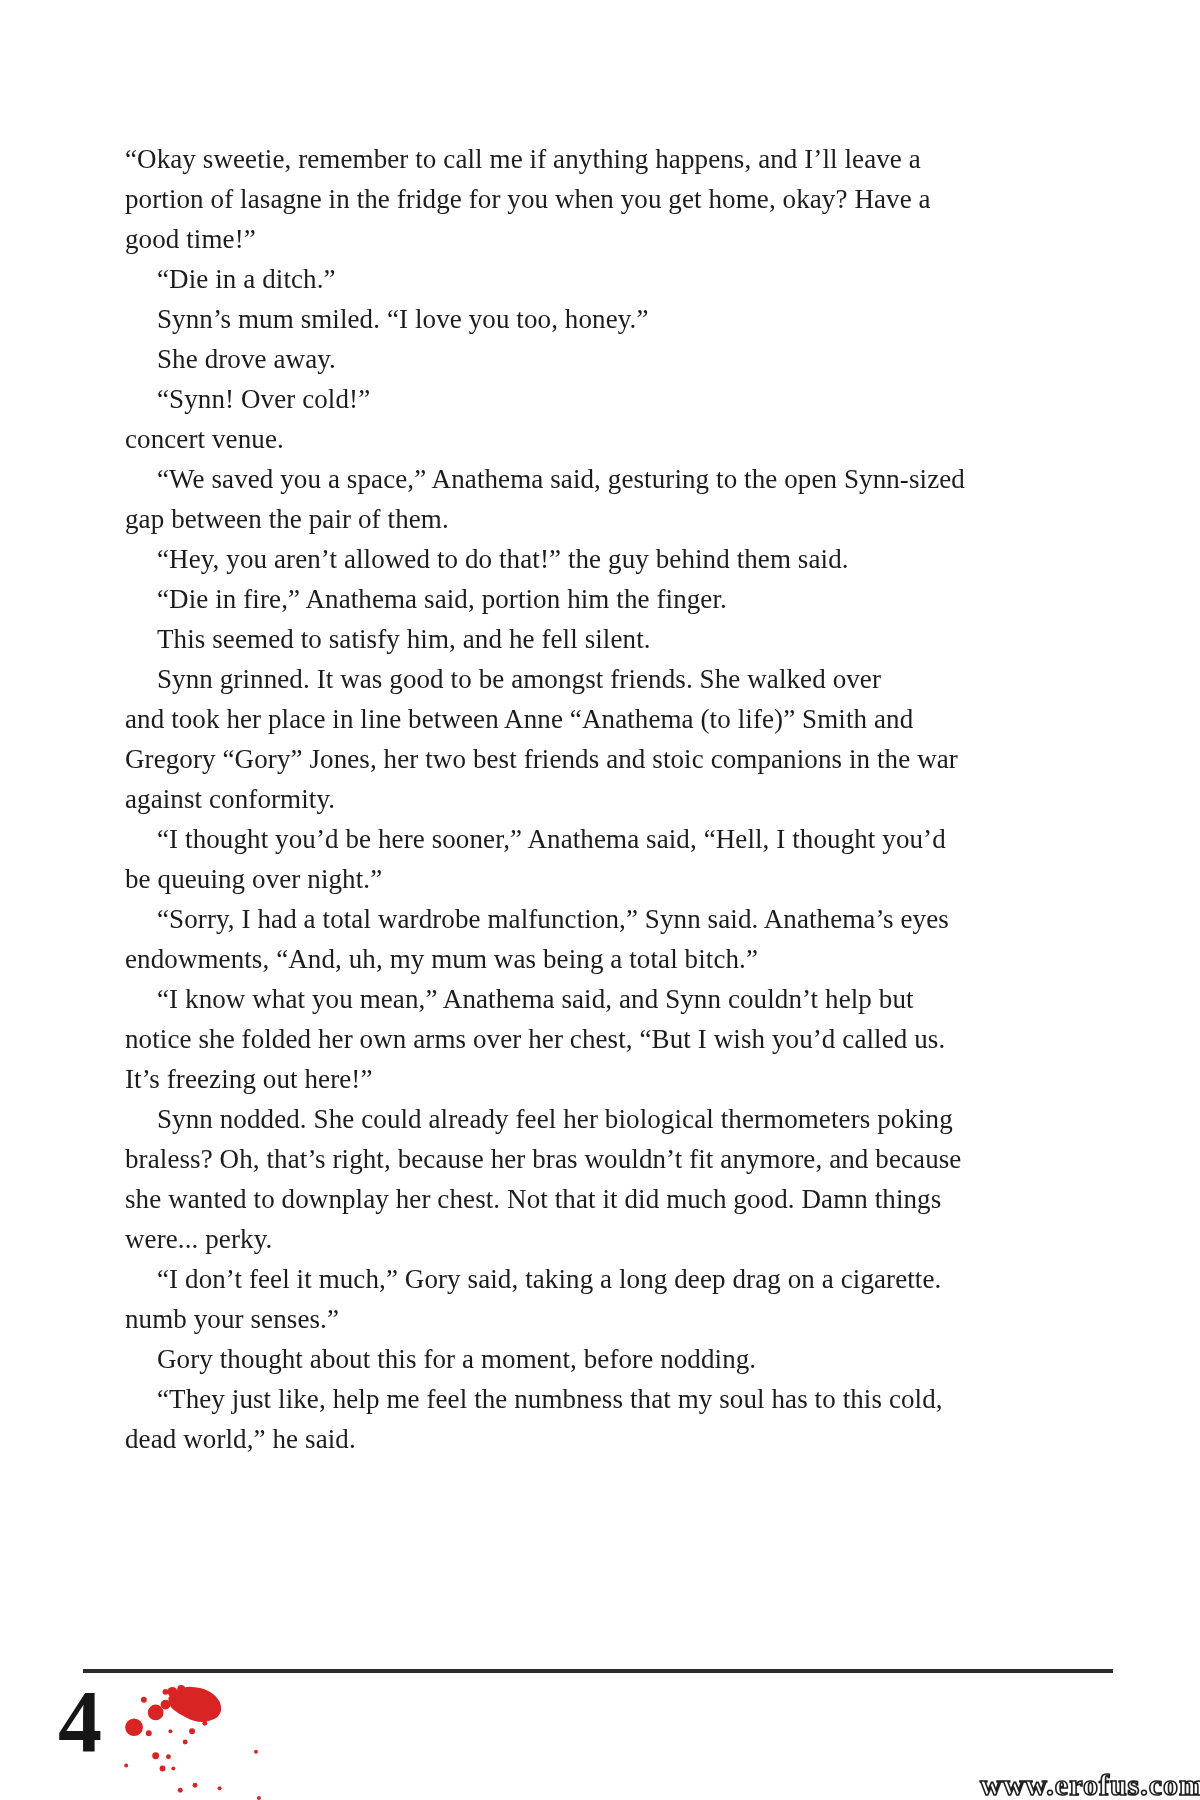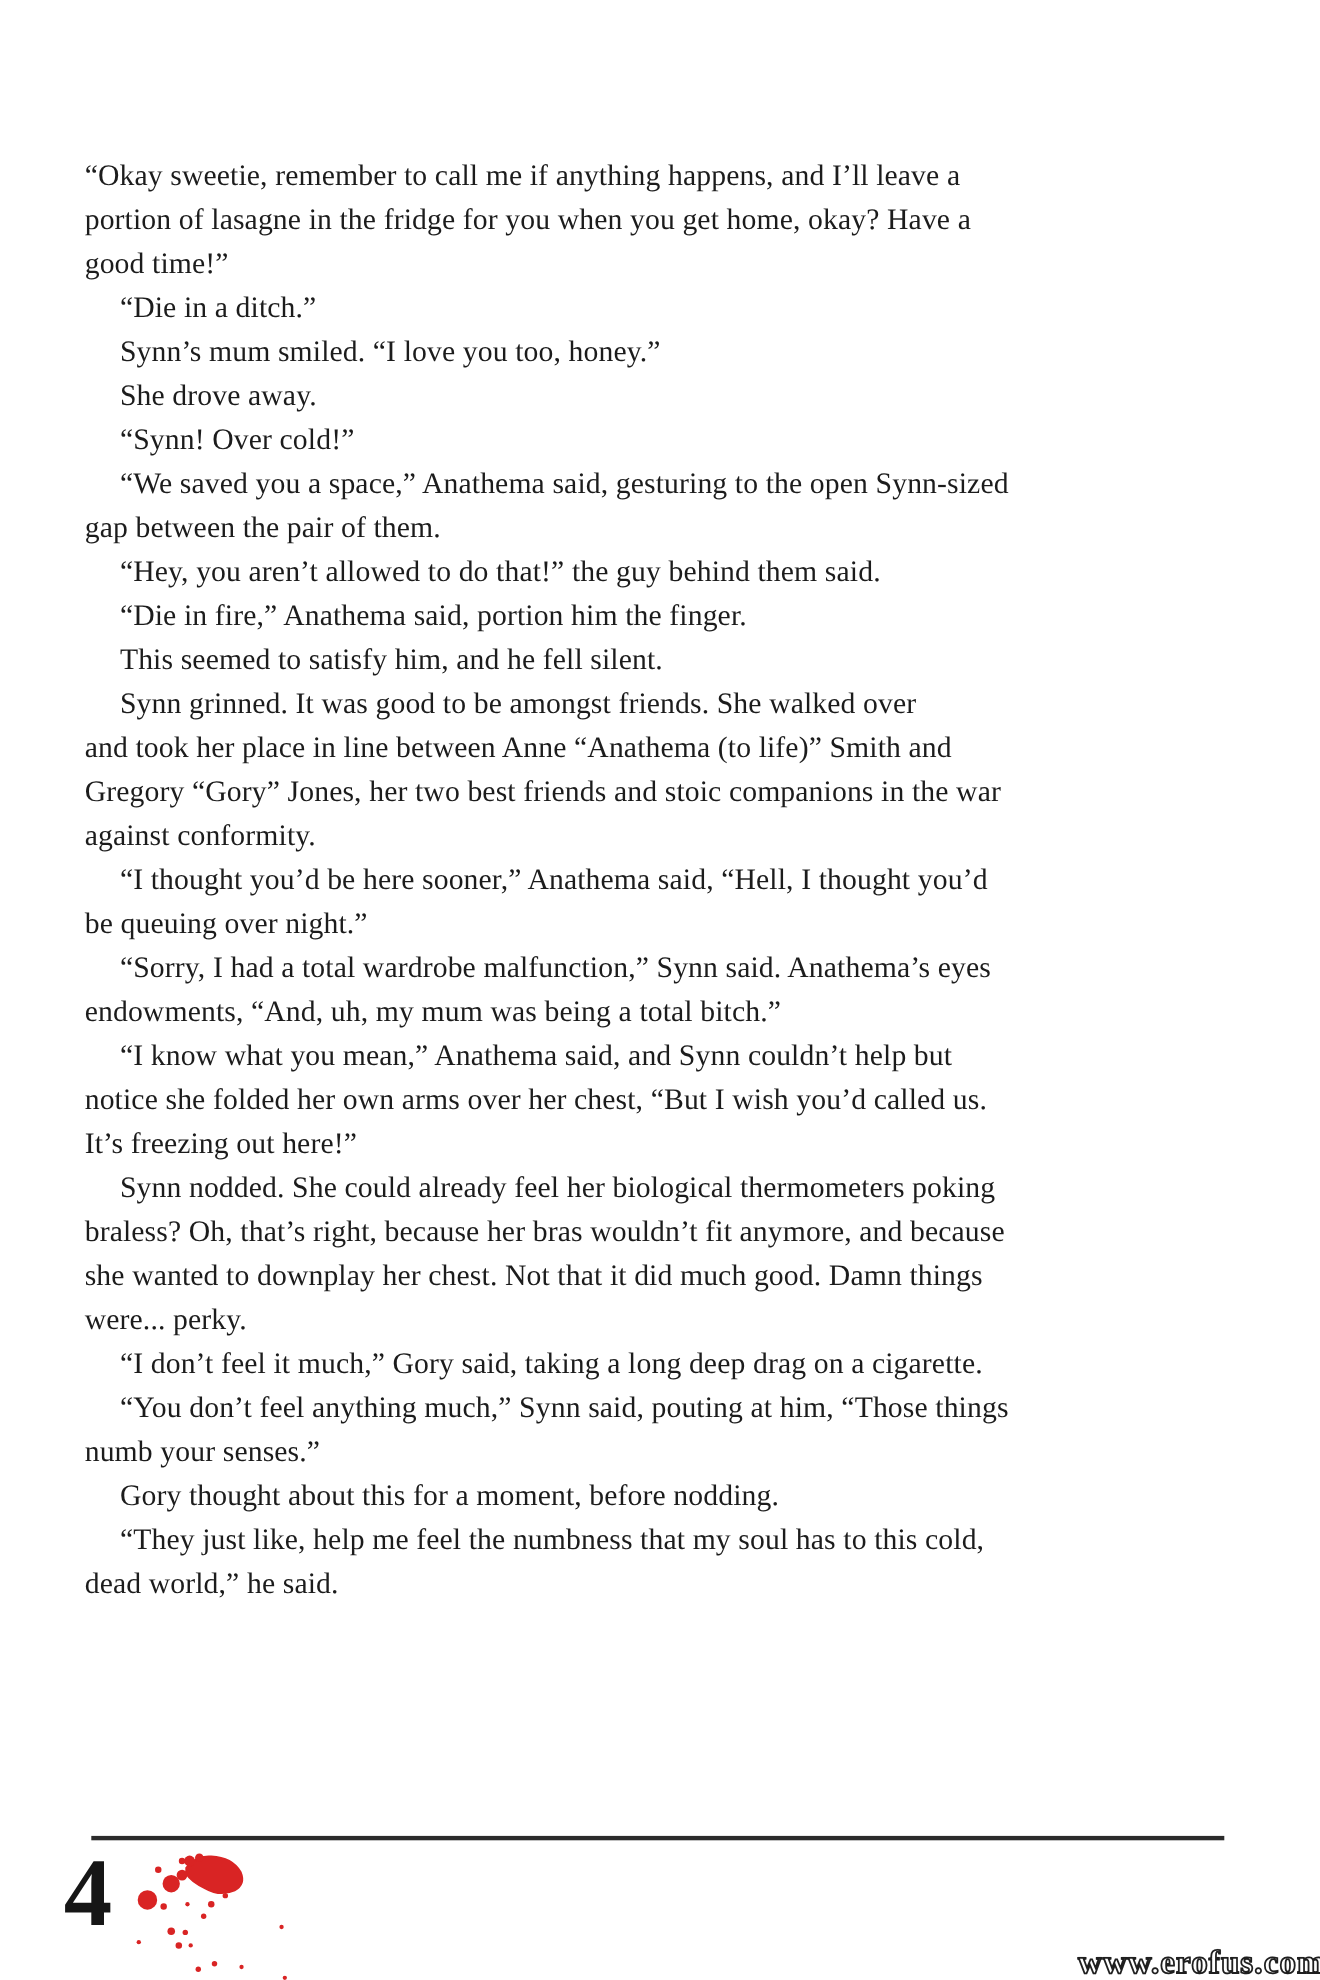--- a/index.html
+++ b/index.html
@@ -13,21 +13,21 @@
   .story {
     position:absolute;
     left:77px; top:139px;
     width:920px;
     font-size:27px;
     line-height:40px;
     color:#1c1c1c;
     letter-spacing:0.1px;
     white-space:nowrap;
   }
-  .story .line { height:40px; }
+  .story .line { height:40px;margin-left:48px; }
   .story .line.indent { padding-left:32px; }
   .footer-rule {
     position:absolute;
     left:83px; top:1669px;
     width:1030px; height:4px;
     background:#2b2b2b;
   }
   .page-number {
     position:absolute;
     left:58px; top:1678px;
@@ -59,20 +59,21 @@
 <div class="page">
 
   <div class="story">
       <div class="line">“Okay sweetie, remember to call me if anything happens, and I’ll leave a</div>
       <div class="line">portion of lasagne in the fridge for you when you get home, okay? Have a</div>
       <div class="line">good time!”</div>
       <div class="line indent">“Die in a ditch.”</div>
       <div class="line indent">Synn’s mum smiled. “I love you too, honey.”</div>
       <div class="line indent">She drove away.</div>
       <div class="line indent">“Synn! Over cold!”</div>
+      <div class="line">concert venue.</div>
       <div class="line indent">“We saved you a space,” Anathema said, gesturing to the open Synn-sized</div>
       <div class="line">gap between the pair of them.</div>
       <div class="line indent">“Hey, you aren’t allowed to do that!” the guy behind them said.</div>
       <div class="line indent">“Die in fire,” Anathema said, portion him the finger.</div>
       <div class="line indent">This seemed to satisfy him, and he fell silent.</div>
       <div class="line indent">Synn grinned. It was good to be amongst friends. She walked over</div>
       <div class="line">and took her place in line between Anne “Anathema (to life)” Smith and</div>
       <div class="line">Gregory “Gory” Jones, her two best friends and stoic companions in the war</div>
       <div class="line">against conformity.</div>
       <div class="line indent">“I thought you’d be here sooner,” Anathema said, “Hell, I thought you’d</div>
@@ -80,21 +81,20 @@
       <div class="line indent">“Sorry, I had a total wardrobe malfunction,” Synn said. Anathema’s eyes</div>
       <div class="line">endowments, “And, uh, my mum was being a total bitch.”</div>
       <div class="line indent">“I know what you mean,” Anathema said, and Synn couldn’t help but</div>
       <div class="line">notice she folded her own arms over her chest, “But I wish you’d called us.</div>
       <div class="line">It’s freezing out here!”</div>
       <div class="line indent">Synn nodded. She could already feel her biological thermometers poking</div>
       <div class="line">braless? Oh, that’s right, because her bras wouldn’t fit anymore, and because</div>
       <div class="line">she wanted to downplay her chest. Not that it did much good. Damn things</div>
       <div class="line">were... perky.</div>
       <div class="line indent">“I don’t feel it much,” Gory said, taking a long deep drag on a cigarette.</div>
-      <div class="line indent">“You don’t feel anything much,” Synn said, pouting at him, “Those things</div>
       <div class="line">numb your senses.”</div>
       <div class="line indent">Gory thought about this for a moment, before nodding.</div>
       <div class="line indent">“They just like, help me feel the numbness that my soul has to this cold,</div>
       <div class="line">dead world,” he said.</div>
     </div>
 
   <div class="footer-rule"></div>
 
   <div class="page-number">4</div>
 

